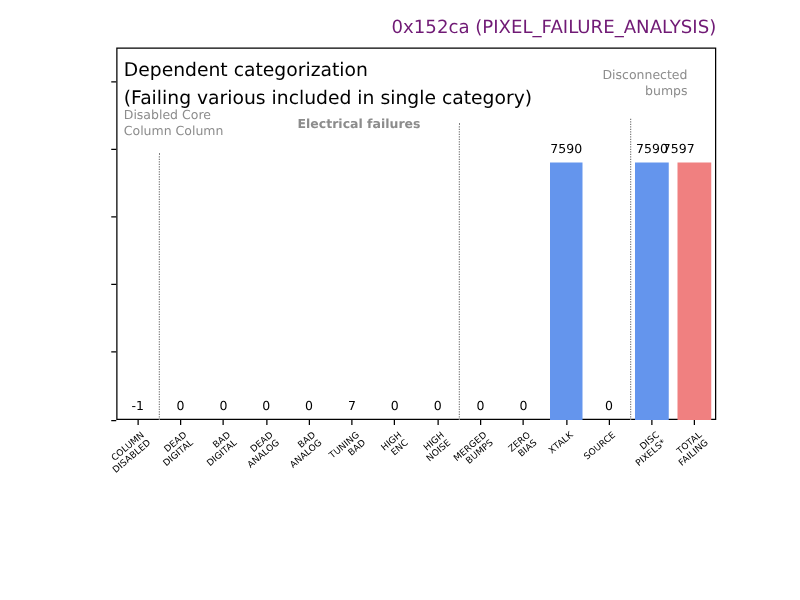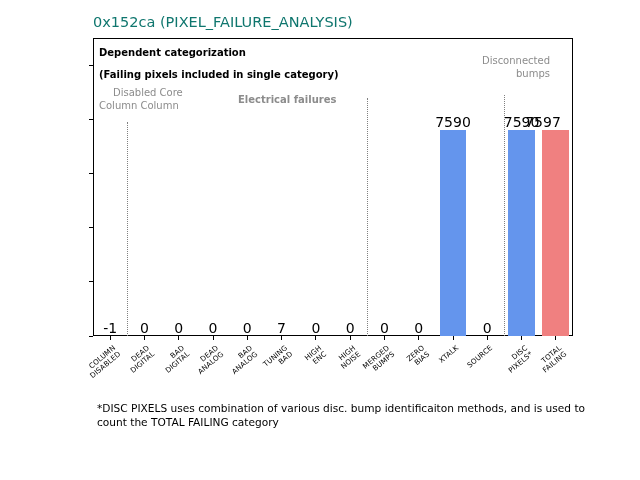--- a/index.html
+++ b/index.html
@@ -23,23 +23,23 @@
     height: 480px;
     background: #ffffff;
   }
 
   
   #chart-title {
     position: absolute;
     left: 93px;
     top: 14px;
     width: 480px;
-    text-align: left;
+    text-align: right;
     font-size: 14.5px;
-    color: #0f766e;
+    color: #701a75;
     white-space: nowrap;
   }
 
   
   #plot-frame {
     position: absolute;
     left: 93px;
     top: 38px;
     width: 480px;
     height: 298px;
@@ -77,40 +77,39 @@
   }
   .xtick-label span { display: block; }
 
   
   .bar {
     position: absolute;
     bottom: 0;
   }
   .bar-value {
     position: absolute;
-    font-size: 14px;
+    font-size: 10px;
     color: #000;
     text-align: center;
     white-space: nowrap;
   }
 
   
   .divider {
     position: absolute;
     width: 0;
     border-left: 1.6px dotted #808080;
   }
 
   
   .annot-main {
     position: absolute;
-    font-size: 10px;
-    color: #000;
-    white-space: nowrap;
-    font-weight: bold;
+    font-size: 15px;
+    color: #000;
+    white-space: nowrap;
   }
   .annot-grey {
     position: absolute;
     font-size: 10px;
     color: #8c8c8c;
     line-height: 1.25;
     white-space: nowrap;
   }
   .annot-grey.center { text-align: right; }
 
@@ -231,25 +230,24 @@
       <div class="bar" style="left: 542.486px; width: 26.7429px; height: 205.81px; top: 130.19px; background: rgb(240, 128, 128); position: absolute;"></div>
       <div class="bar-value" style="left: 513px; width: 60px; top: 114.19px;">7597</div>
     </div>
   <div id="dividers-layer">
       <div class="divider" style="left: 127.286px; top: 122px; height: 214px;"></div>
       <div class="divider" style="left: 367.286px; top: 98px; height: 238px;"></div>
       <div class="divider" style="left: 504.429px; top: 95px; height: 241px;"></div>
     </div>
 
   <div class="annot-main" style="left:99px; top:47px;">Dependent categorization</div>
-  <div class="annot-main" style="left:99px; top:69px;">(Failing pixels included in single category)</div>
-
-  <div class="annot-grey" style="left:113px; top:87px;text-align:center;">Disabled Core</div>
+  <div class="annot-main" style="left:99px; top:69px;">(Failing various included in single category)</div>
+
+  <div class="annot-grey" style="left:99px; top:87px;text-align:center;">Disabled Core</div>
   <div class="annot-grey" style="left:99px; top:100px;">Column Column</div>
 
   <div class="annot-grey" style="left:238px; top:94px;font-weight:bold;">Electrical failures</div>
 
   <div class="annot-grey center" style="left:410px; top:55px; width:140px;">Disconnected</div>
   <div class="annot-grey center" style="left:410px; top:68px; width:140px;">bumps</div>
 
-  <div id="footnote">*DISC PIXELS uses combination of various disc. bump identificaiton methods, and is used to count the TOTAL FAILING category</div>
 
 </div>
 
 </body></html>

